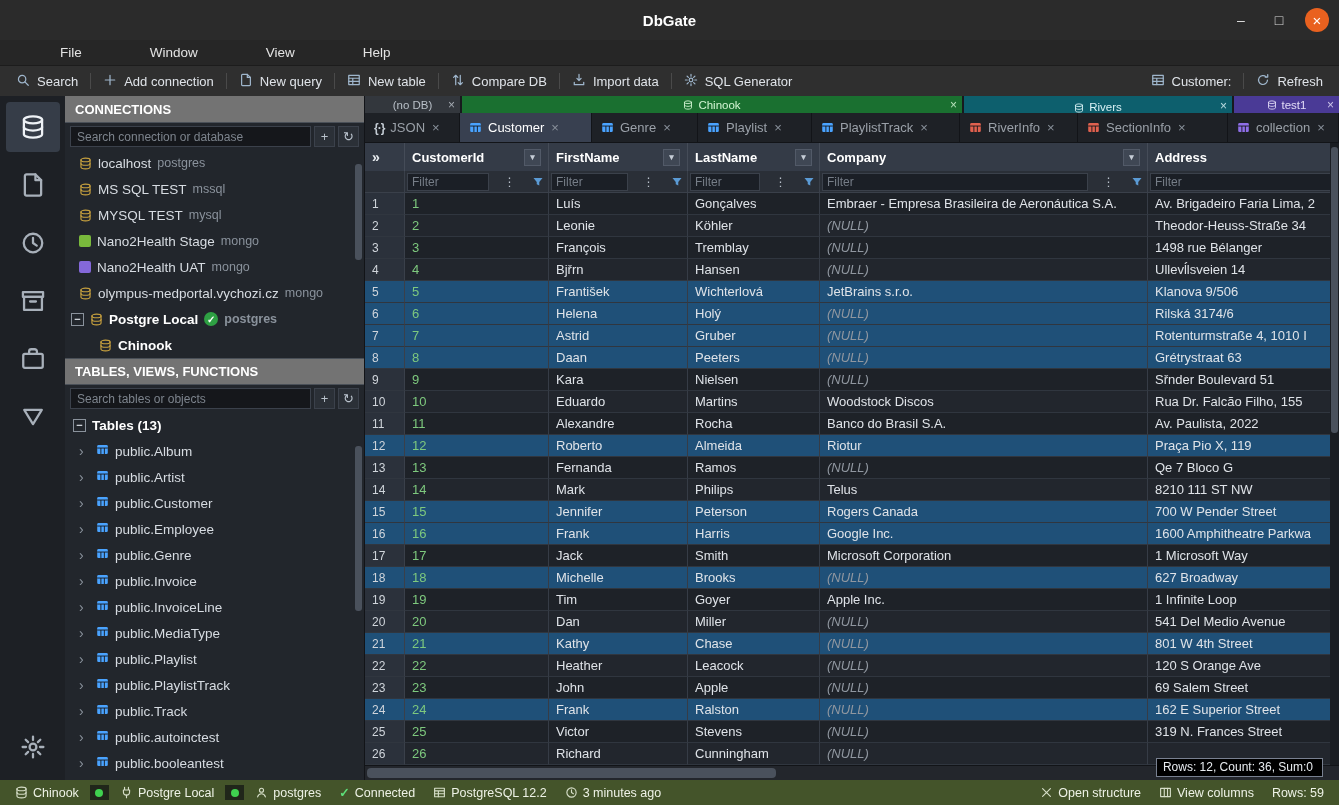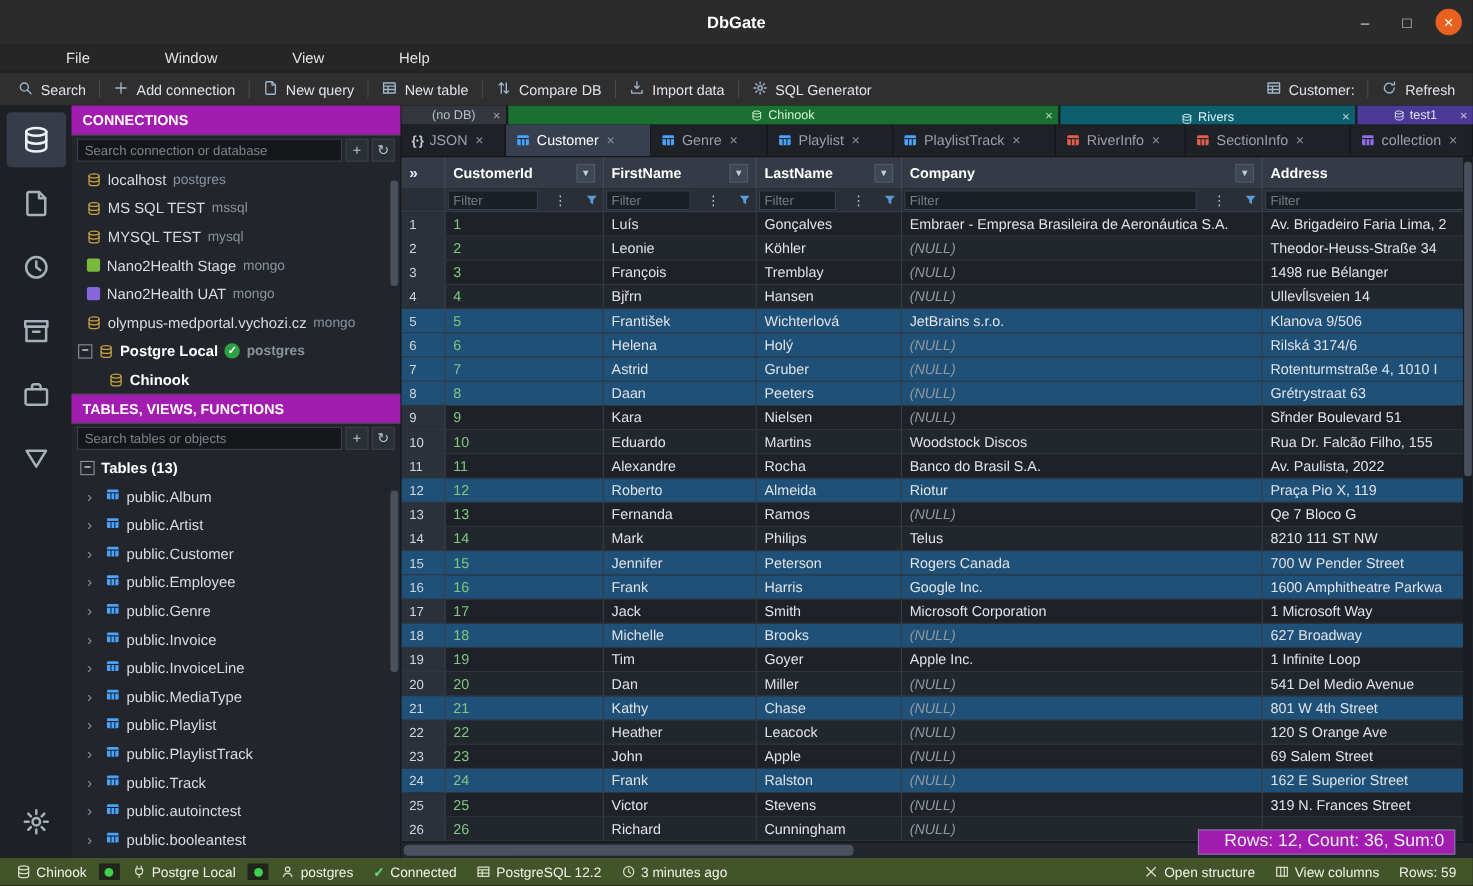--- a/index.html
+++ b/index.html
@@ -32,21 +32,21 @@
 
   .iconbar { width:65px; background:#1d2025; display:flex; flex-direction:column; align-items:center;
     padding:6px 0 8px 0; gap:8px; flex:0 0 auto; }
   .ib-icon { width:54px; height:50px; display:flex; align-items:center; justify-content:center; color:#a8b0ba; border-radius:4px; }
   .ib-icon.active { background:#363d48; color:#eef2f6; }
   .ib-spacer { flex:1; }
 
   
   .leftpanel { width:300px; background:#22262c; border-right:1px solid #121418; display:flex; flex-direction:column; flex:0 0 auto; }
   .panel-header { height:27px; flex:0 0 auto; display:flex; align-items:center; padding:0 10px; font-weight:bold;
-    color:#ffffff; background:#a21caf; border-bottom:1px solid #4a5058; font-size:13px; }
+    color:#ffffff; background:#737373; border-bottom:1px solid #4a5058; font-size:13px; }
   .panel-header.bt { border-top:1px solid #4a5058; }
   .search-row { display:flex; align-items:center; gap:3px; padding:3px 5px; flex:0 0 auto; }
   .search-input { flex:1; min-width:0; height:21px; background:#15171b; border:1px solid #3b414b; color:#c9ced4;
     font-size:12px; padding:0 6px; font-family:"Liberation Sans",sans-serif; }
   .search-input::placeholder { color:#7d848d; }
   .sq-btn { width:21px; height:21px; background:#2b3037; border:1px solid #3b414b; color:#b9c2cc;
     display:flex; align-items:center; justify-content:center; flex:0 0 auto; }
   .conn-list { position:relative; flex:0 0 auto; }
   .tables-wrap { position:relative; flex:1; overflow:hidden; }
   .list-item { height:26px; display:flex; align-items:center; gap:6px; padding:0 8px 0 14px; white-space:nowrap;
@@ -100,22 +100,22 @@
   .rows { flex:1; overflow:hidden; position:relative; }
   .grow { height:22px; display:flex; background:#1e2228; }
   .grow.alt { background:#22262d; }
   .grow.selected, .grow.selected .g-gutter { background:#1f5078; }
   .g-cell { display:flex; align-items:center; padding:0 7px; border-right:1px solid #363c46; border-bottom:1px solid #30363f;
     white-space:nowrap; overflow:hidden; color:#dfe3e8; }
   .g-gutter { background:#2b313b; color:#d0d5db; font-size:12px; border-right:1px solid #3a404a; padding:0 0 0 7px; }
   .id-val { color:#7ec97e; }
   .null-val { color:#9097a0; font-style:italic; }
 
-  .sel-overlay { position:absolute; right:16px; bottom:3px; background:#a21caf; border:1px solid #788090;
-    color:#e8ecf0; font-size:16px; padding:1px 9px 2px 23px; z-index:5; white-space:nowrap; }
+  .sel-overlay { position:absolute; right:16px; bottom:3px; background:#000000; border:1px solid #788090;
+    color:#e8ecf0; font-size:12px; padding:1px 9px 2px 6px; z-index:5; white-space:nowrap; }
 
   .vscroll { position:absolute; top:0; right:0; width:9px; bottom:15px; background:#1a1d22; z-index:4; }
   .vthumb { position:absolute; top:4px; right:1px; width:7px; height:46%; background:#4a515c; border-radius:3px; }
   .hscroll { height:15px; background:#23262c; border-top:1px solid #121418; position:relative; flex:0 0 auto; }
   .hthumb { position:absolute; left:2px; top:2px; height:10px; width:42%; background:#4a515c; border-radius:4px; }
 
   
   .statusbar { height:25px; background:#44542a; display:flex; align-items:center; padding:0 6px; flex:0 0 auto;
     color:#eef2e6; font-size:12.5px; }
   .sb-item { display:flex; align-items:center; gap:5px; padding:0 9px; white-space:nowrap; }

